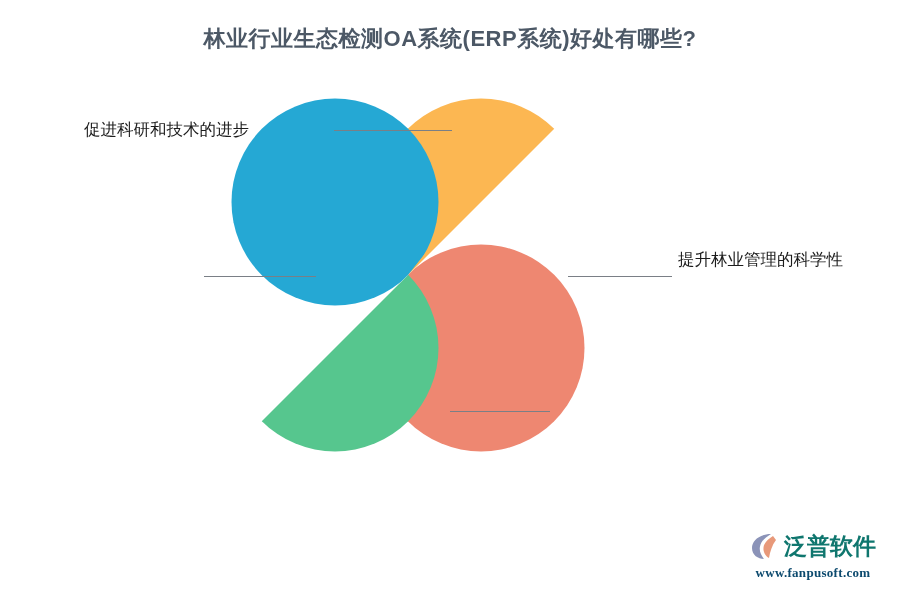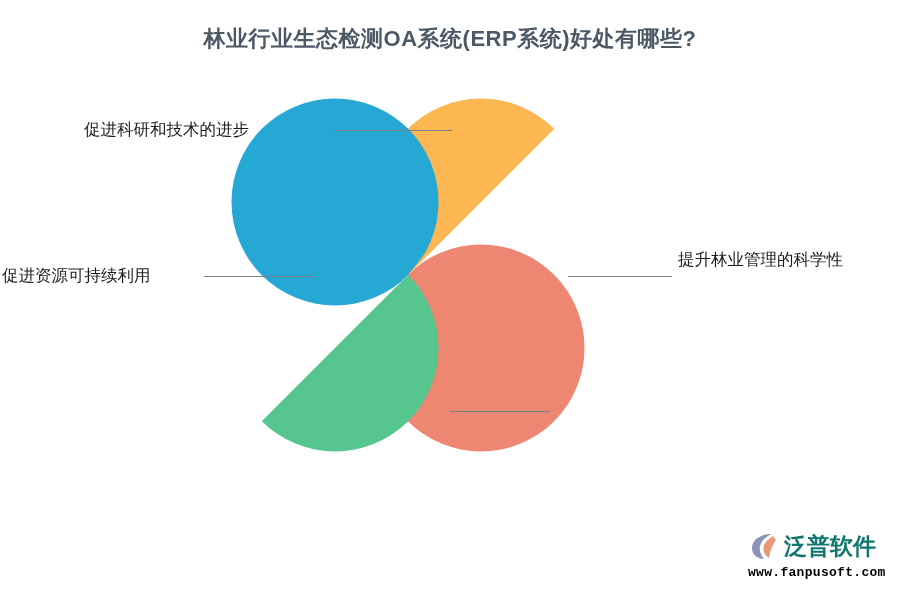--- a/index.html
+++ b/index.html
@@ -87,24 +87,24 @@
     margin-right: 4px;
   }
   .logo-text {
     font-size: 23px;
     font-weight: bold;
     color: #0f766e;
     letter-spacing: 0px;
     line-height: 32px;
   }
   .logo-url {
-    font-family: Liberation Mono, monospace;
+    font-family: Liberation Serif, serif;
     font-size: 13px;
     font-weight: bold;
-    color: #000000;
+    color: #0c4a6e;
     letter-spacing: 0.3px;
     text-align: center;
     width: 130px;
     margin-top: 1px;
   }
 </style>
 </head>
 <body>
 
 <div id="root">
@@ -148,21 +148,20 @@
     </g>
   </svg>
 
   <div class="leader ld-top-left"></div>
   <div class="leader ld-mid-left"></div>
   <div class="leader ld-right"></div>
   <div class="leader ld-bot-right"></div>
 
   <div class="label lbl-top-left">促进科研和技术的进步</div>
 
-  <div class="label lbl-mid-left">促进资源可持续利用</div>
 
   <div class="label lbl-right">提升林业管理的科学性</div>
 
 
   <div class="logo">
     <div class="logo-row">
       <svg class="logo-mark" viewBox="0 0 64 64">
         <path d="M46 8 C22 8 8 22 8 36 C8 50 20 58 32 58 C26 50 22 42 24 33 C26 22 36 14 46 8 Z" fill="#8b93b8"></path>
         <path d="M50 12 C40 18 32 26 31 35 C30 44 35 52 42 56 C44 44 48 30 56 20 Z" fill="#e8997a"></path>
       </svg>

